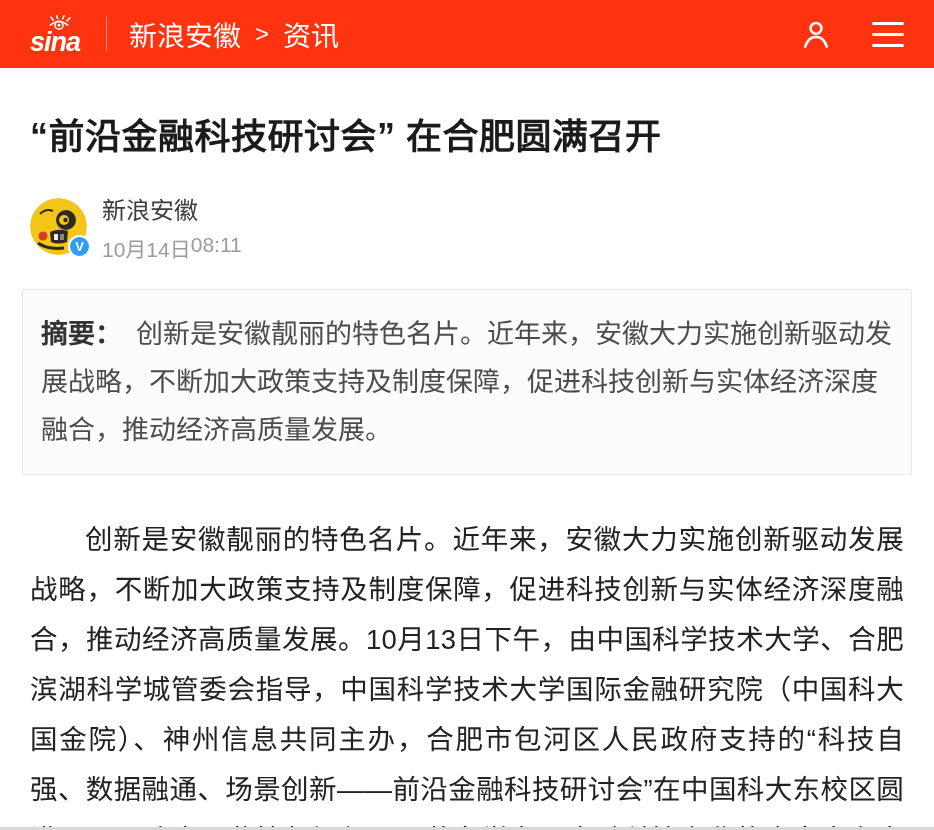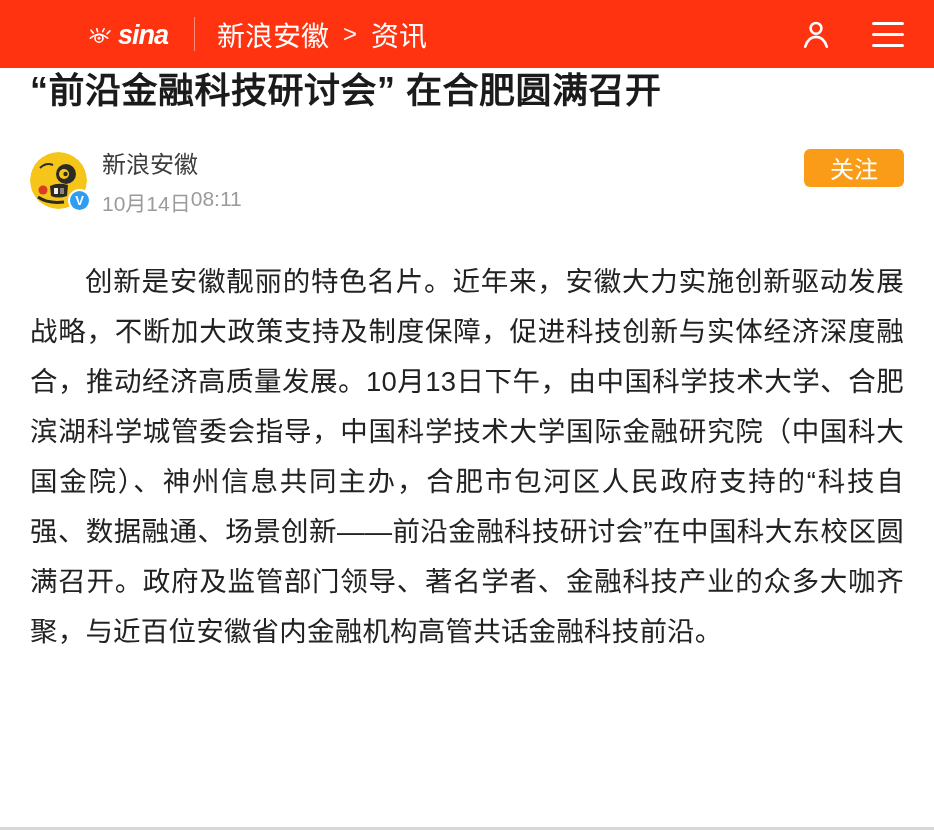--- a/index.html
+++ b/index.html
@@ -8,41 +8,41 @@
   .page {
     width: 934px; height: 830px; margin: 0 auto; background: #ffffff;
     position: relative; overflow: hidden; border-bottom: 3px solid #d8d8d8;
   }
 
   
   .header {
     height: 68px; background: #ff330f; display: flex; align-items: center;
     padding: 0 30px; color: #ffffff;
   }
-  .logo { display: flex; align-items: center; line-height: 1; margin-top: 2px; margin-left: 40px; }
+  .logo { display: flex; flex-direction: column; align-items: flex-start; line-height: 1; margin-top: 2px; }
   .logo .eye { height: 16px; margin-bottom: -2px; margin-left: 10px; }
   .logo .logo-text {
     font-size: 27px; font-weight: 700; font-style: italic; letter-spacing: -1px;
     color: #ffffff;
   }
   .header-divider {
     width: 1px; height: 34px; background: rgba(255,255,255,0.45);
     margin: 0 22px 0 26px;
   }
   .breadcrumb { display: flex; align-items: center; font-size: 28px; font-weight: 500; }
   .breadcrumb .sep { margin: 0 14px; font-size: 24px; font-weight: 400; opacity: 0.95; }
   .header-right { margin-left: auto; display: flex; align-items: center; gap: 38px; }
   .icon-btn { display: flex; align-items: center; justify-content: center; cursor: pointer; }
   .hamburger { display: flex; flex-direction: column; gap: 8px; }
   .hamburger span { display: block; width: 32px; height: 3px; background: #ffffff; border-radius: 2px; }
 
   
   .article { padding: 0 30px; }
   .article-title {
-    font-size: 36px; font-weight: 700; color: #1b1b1b;
+    margin-top: 46px; font-size: 36px; font-weight: 700; color: #1b1b1b;
     letter-spacing: 0.5px; line-height: 1.3;
   }
 
   
   .author-row { margin-top: 30px; display: flex; align-items: center; }
   .avatar-wrap { position: relative; width: 57px; height: 57px; flex: 0 0 auto; cursor: pointer; }
   .avatar {
     width: 57px; height: 57px; border-radius: 50%; overflow: hidden; display: block;
   }
   .verified-badge {
@@ -136,20 +136,22 @@
         </svg>
         <span class="verified-badge">V</span>
       </div>
       <div class="author-info">
         <div class="author-name">新浪安徽</div>
         <div class="author-meta">
           <span>10月14日</span>
           <span>08:11</span>
         </div>
       </div>
-      <button class="follow-btn">关注</button>
     </div>
 
+    <div class="summary-box">
+      <span class="summary-label">摘要：</span><span>创新是安徽靓丽的特色名片。近年来，安徽大力实施创新驱动发展战略，不断加大政策支持及制度保障，促进科技创新与实体经济深度融合，推动经济高质量发展。</span>
+    </div>
 
     <p class="article-body">创新是安徽靓丽的特色名片。近年来，安徽大力实施创新驱动发展战略，不断加大政策支持及制度保障，促进科技创新与实体经济深度融合，推动经济高质量发展。10月13日下午，由中国科学技术大学、合肥滨湖科学城管委会指导，中国科学技术大学国际金融研究院（中国科大国金院）、神州信息共同主办，合肥市包河区人民政府支持的“科技自强、数据融通、场景创新——前沿金融科技研讨会”在中国科大东校区圆满召开。政府及监管部门领导、著名学者、金融科技产业的众多大咖齐聚，与近百位安徽省内金融机构高管共话金融科技前沿。</p>
 
   </div>
 </div>
 
 </body></html>

